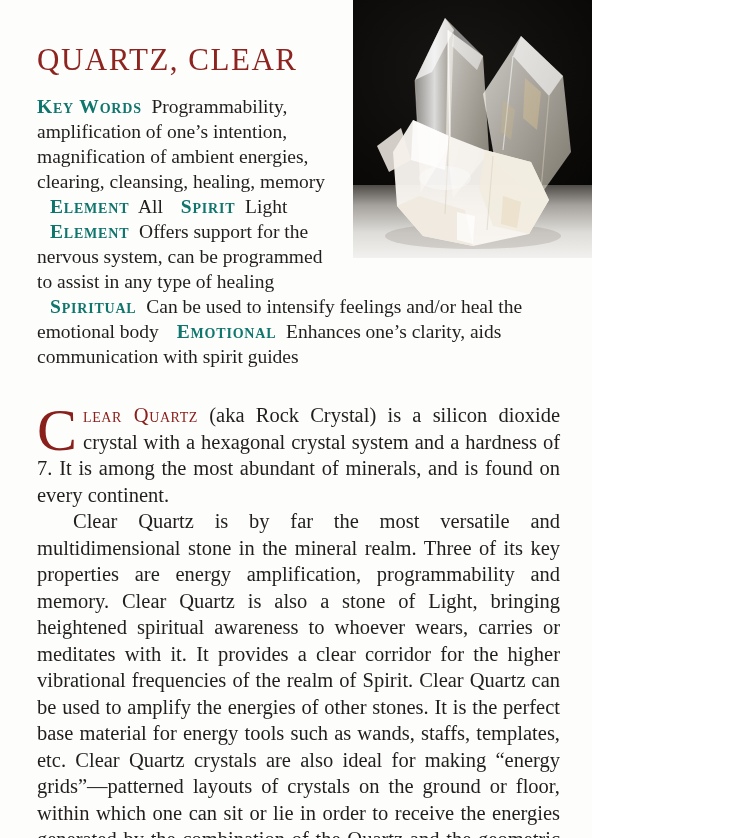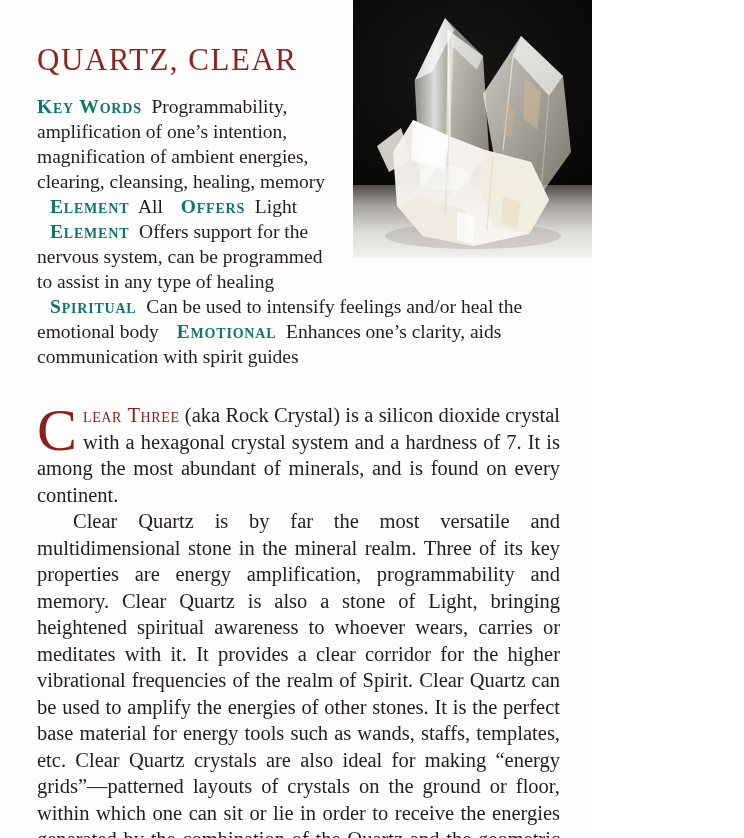--- a/index.html
+++ b/index.html
@@ -140,25 +140,25 @@
       <polygon points="150,196 168,202 164,228 148,224" fill="#e6d7b9" opacity="0.5"></polygon>
       <polygon points="104,212 122,216 120,244 104,240" fill="#ffffff" opacity="0.7"></polygon>
       <ellipse cx="92" cy="178" rx="26" ry="12" fill="#ffffff" opacity="0.35"></ellipse>
     </svg>
   </div>
 
   <h1 class="title">QUARTZ, CLEAR</h1>
 
   <p class="keywords"><span class="kw-seg"><span class="kw-label">Key Words</span>&nbsp;
       <span class="kw-text">Programmability, amplification of one’s intention, magnification of ambient energies, clearing, cleansing, healing, memory</span></span> <span class="kw-seg"><span class="kw-label">Element</span>&nbsp;
-      <span class="kw-text">All</span></span> <span class="kw-seg"><span class="kw-label">Offers</span>&nbsp;
+      <span class="kw-text">All</span></span> <span class="kw-seg"><span class="kw-label">Spirit</span>&nbsp;
       <span class="kw-text">Light</span></span> <span class="kw-seg"><span class="kw-label">Element</span>&nbsp;
       <span class="kw-text">Offers support for the nervous system, can be programmed to assist in any type of healing</span></span> <span class="kw-seg"><span class="kw-label">Spiritual</span>&nbsp;
       <span class="kw-text">Can be used to intensify feelings and/or heal the emotional body</span></span> <span class="kw-seg"><span class="kw-label">Emotional</span>&nbsp;
       <span class="kw-text">Enhances one’s clarity, aids communication with spirit guides</span></span></p>
 
   <div class="bodytext">
-    <p><span class="dropcap">C</span><span class="smallcaps-lead">lear Three</span><span> (aka Rock Crystal) is a silicon dioxide crystal with a hexagonal crystal system and a hardness of 7. It is among the most abundant of minerals, and is found on every continent.</span></p>
+    <p><span class="dropcap">C</span><span class="smallcaps-lead">lear Quartz</span><span> (aka Rock Crystal) is a silicon dioxide crystal with a hexagonal crystal system and a hardness of 7. It is among the most abundant of minerals, and is found on every continent.</span></p>
     <p class="indent">Clear Quartz is by far the most versatile and multidimensional stone in the mineral realm. Three of its key properties are energy amplification, programmability and memory. Clear Quartz is also a stone of Light, bringing heightened spiritual awareness to whoever wears, carries or meditates with it. It provides a clear corridor for the higher vibrational frequencies of the realm of Spirit. Clear Quartz can be used to amplify the energies of other stones. It is the perfect base material for energy tools such as wands, staffs, templates, etc. Clear Quartz crystals are also ideal for making “energy grids”—patterned layouts of crystals on the ground or floor, within which one can sit or lie in order to receive the energies generated by the combination of the Quartz and the geometric form of the grid. Clear Quartz can be used for almost any metaphysical purpose, including healing, consciousness expansion, chakra opening, communication with guides, past-life recall, interdimensional travel, polarity balancing, enhancement of meditation and dreaming, attracting and sending love, generating prosperity, etc.</p>
     <p class="indent">Clear Quartz beneficially harmonizes with all other stones.</p>
   </div>
 
 </div>
 
 </body></html>

